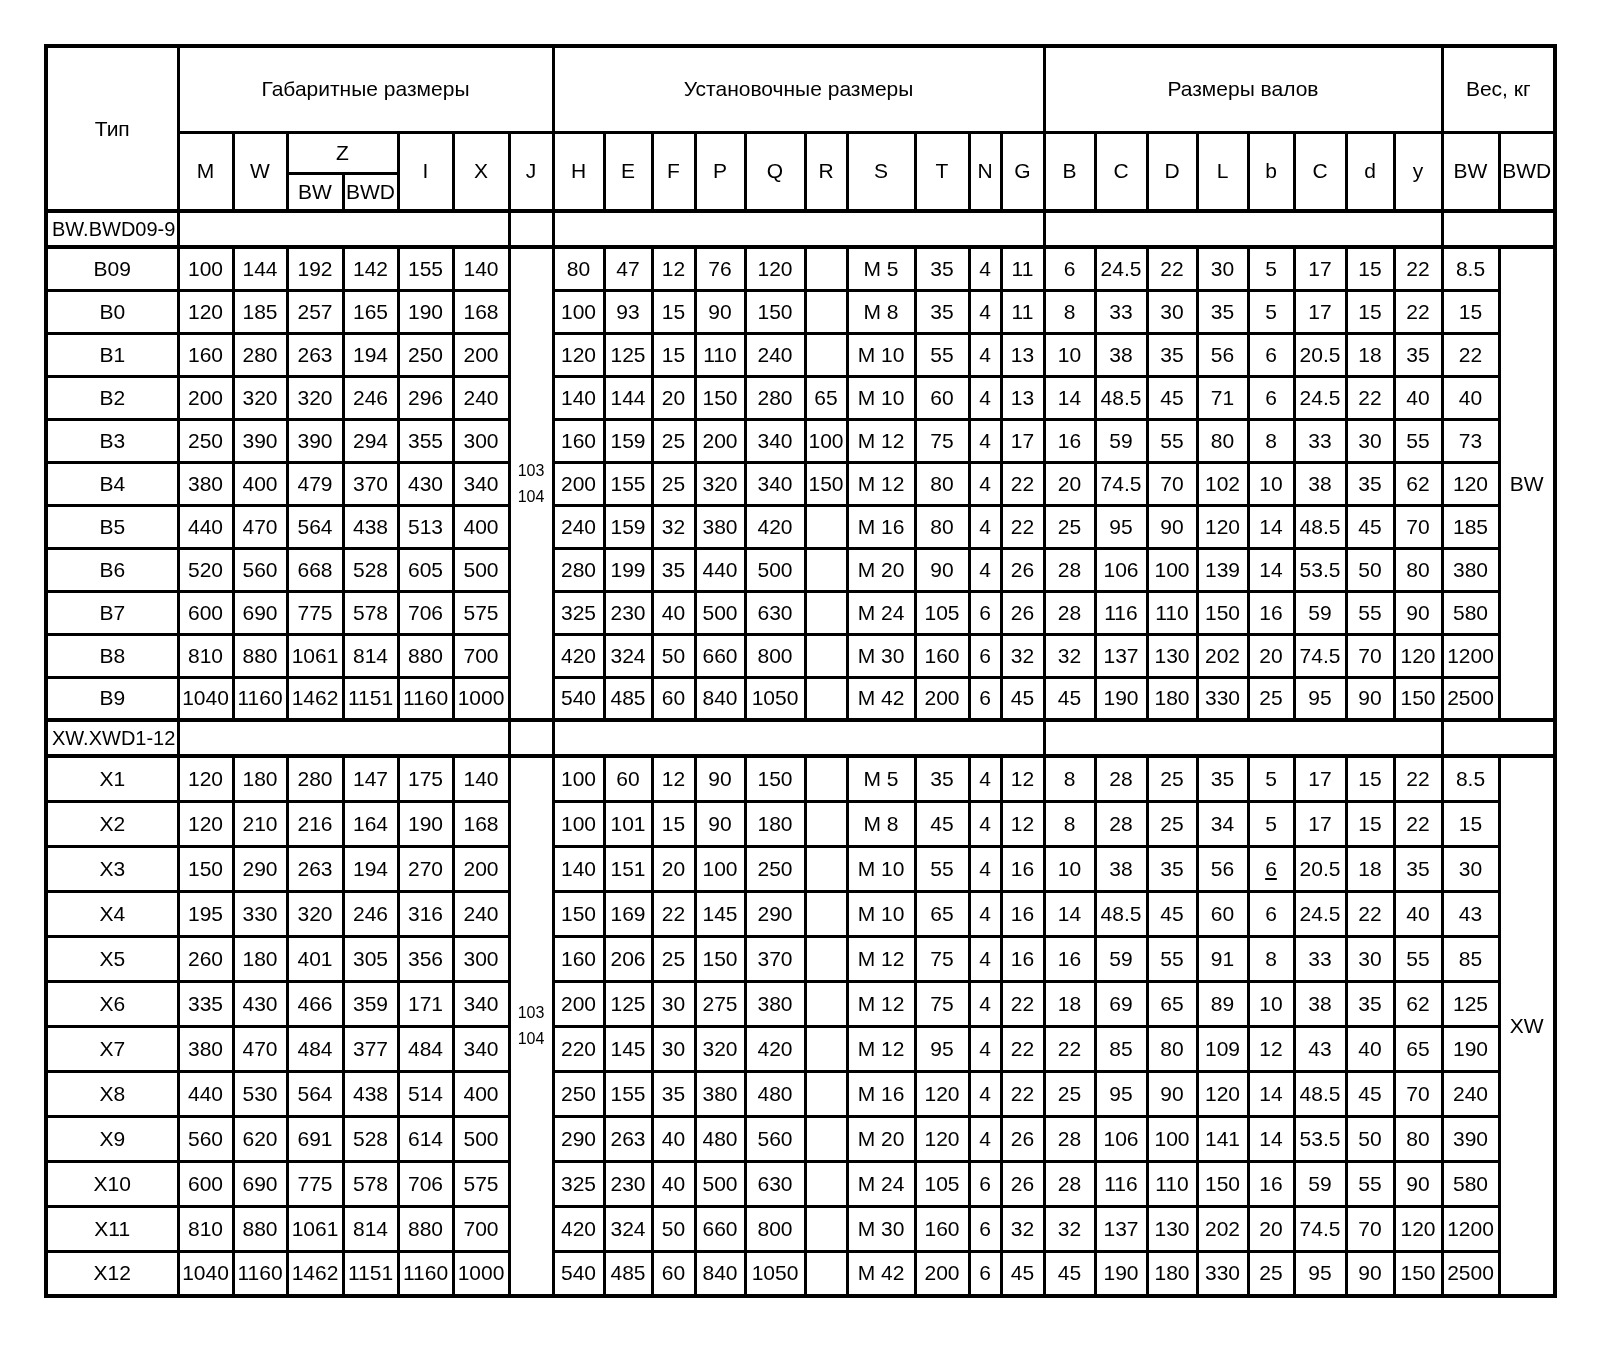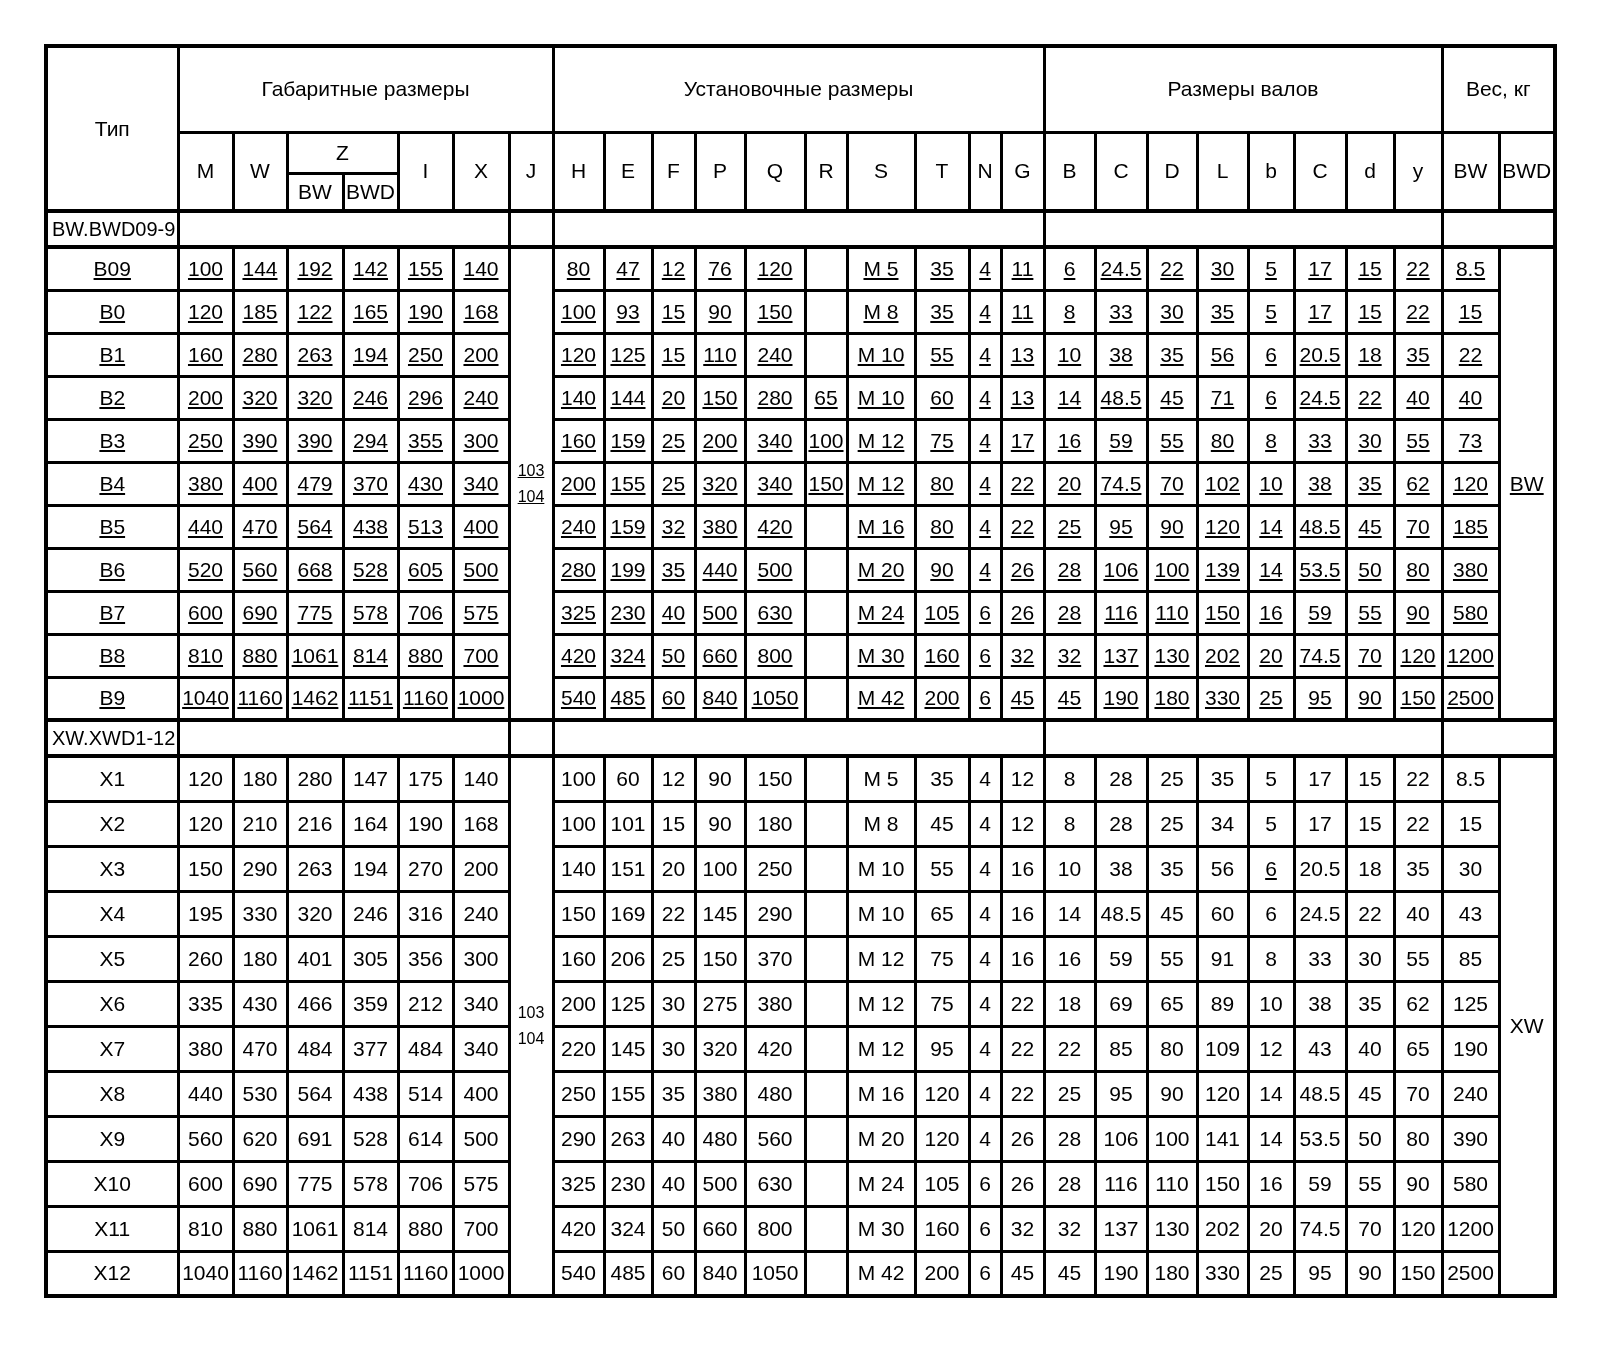--- a/index.html
+++ b/index.html
@@ -24,21 +24,21 @@
     padding: 0;
     overflow: hidden;
     white-space: nowrap;
   }
   thead tr.r1 { height: 86px; }
   thead tr.r2 { height: 41px; }
   thead tr.r3 { height: 38px; }
   tr.sec-row { height: 36px; margin-left: 16px; }
   tr.sec-row td { border-top-width: 4px; border-bottom-width: 4px; }
   td.sec-label { text-align: left; padding-left: 4px; font-size: 20px; }
-  tr.s0 { height: 43px; text-decoration: underline; }
+  tr.s0 { height: 43px; }
   tr.s1 { height: 45px; }
   td.j-note { font-size: 16px; line-height: 26px; }
   td.u { text-decoration: underline; }
 </style>
 </head>
 <body>
 
 <div class="wrap">
   <table>
     <colgroup>
@@ -148,21 +148,21 @@
           <td>17</td>
           <td>15</td>
           <td>22</td>
           <td>8.5</td>
           <td class="wt-note" rowspan="11">BW</td>
         </tr>
         <tr class="data-row s0">
           <td>B0</td>
           <td>120</td>
           <td>185</td>
-          <td>122</td>
+          <td>257</td>
           <td>165</td>
           <td>190</td>
           <td>168</td>
           <td>100</td>
           <td>93</td>
           <td>15</td>
           <td>90</td>
           <td>150</td>
           <td></td>
           <td>M 8</td>
@@ -580,21 +580,21 @@
           <td>30</td>
           <td>55</td>
           <td>85</td>
         </tr>
         <tr class="data-row s1">
           <td>X6</td>
           <td>335</td>
           <td>430</td>
           <td>466</td>
           <td>359</td>
-          <td>212</td>
+          <td>171</td>
           <td>340</td>
           <td>200</td>
           <td>125</td>
           <td>30</td>
           <td>275</td>
           <td>380</td>
           <td></td>
           <td>M 12</td>
           <td>75</td>
           <td>4</td>

